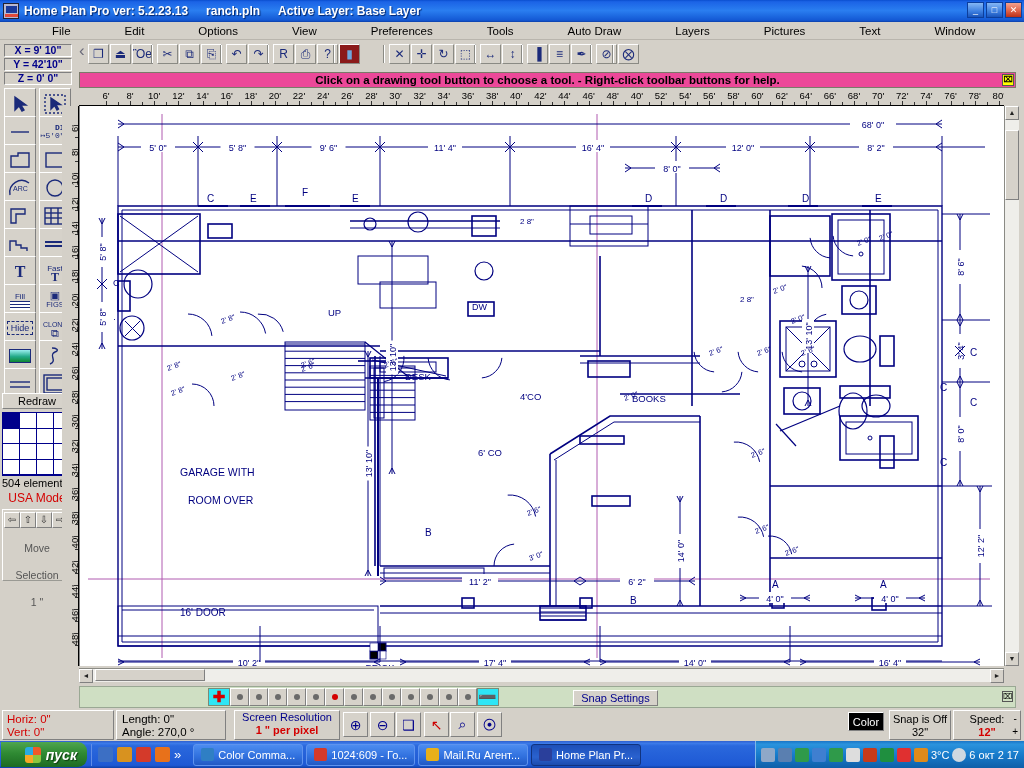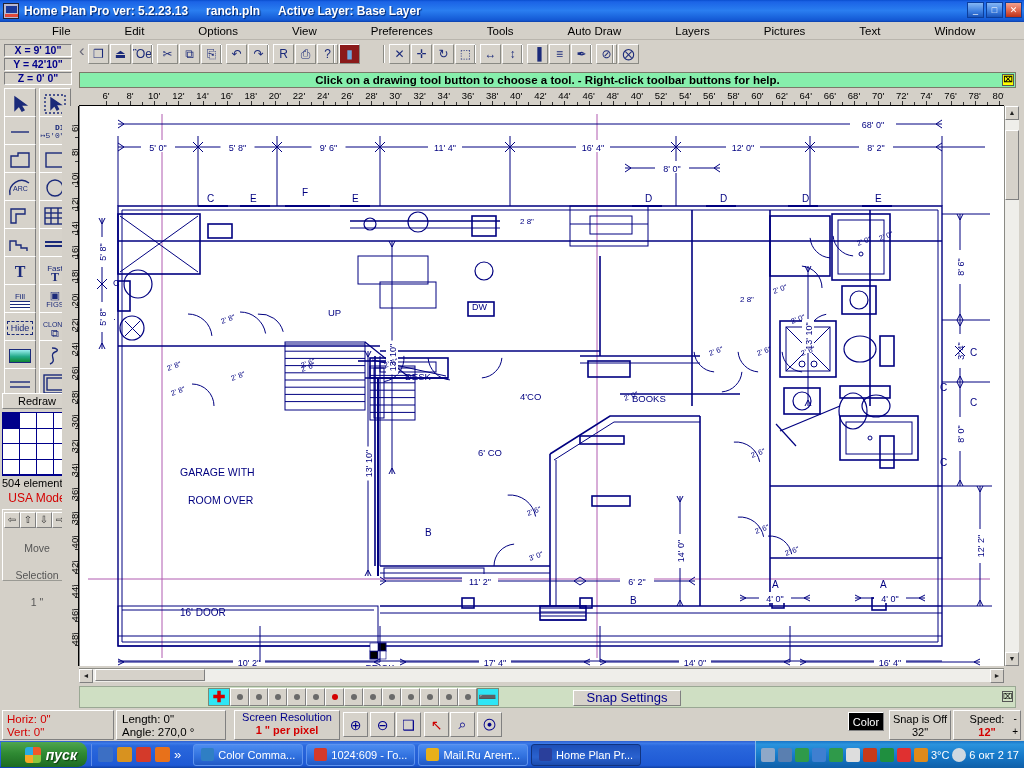--- a/index.html
+++ b/index.html
@@ -71,21 +71,21 @@
     background:#d6d2ca; border:1px solid #fdfdfd;
     border-right-color:#8a8a84; border-bottom-color:#8a8a84;
     display:flex; align-items:center; justify-content:center;
     font-size:12px; color:#1b2a7a; overflow:hidden;
   }
   .tsep { position:absolute; top:45px; width:2px; height:18px; border-left:1px solid #8a8a84; border-right:1px solid #fff; }
 
   
   .hintbar {
     position:absolute; left:79px; top:72px; width:937px; height:16px;
-    background:#86efac; border:1px solid #7a7a6a;
+    background:#ec4899; border:1px solid #7a7a6a;
     font-size:11.5px; font-weight:bold; color:#000;
     display:flex; align-items:center; justify-content:center;
   }
   .hint-x {
     position:absolute; right:1px; top:1px; width:12px; height:12px;
     border:1px solid #555; background:#ffff00; font-size:8px; line-height:10px; text-align:center;
   }
 
   
   .palette {
@@ -193,24 +193,24 @@
   }
   .lyr-minus { color:#b00000; }
   .lyr-dot {
     width:19px; height:18px; background:#d6d2ca; border:1px solid #fff;
     border-right-color:#808080; border-bottom-color:#808080;
     display:flex; align-items:center; justify-content:center;
   }
   .lyr-dot i { width:6px; height:6px; border-radius:50%; background:#6a6a6a; display:block; }
   .lyr-dot.active i { background:#d40000; }
   .snapsettings {
-    position:absolute; left:573px; top:690px; width:108px; height:16px;
+    position:absolute; left:573px; top:690px; width:85px; height:16px;
     background:#d6d2ca; border:1px solid #fff;
     border-right-color:#808080; border-bottom-color:#808080;
-    font-size:13px; text-align:center; line-height:14px; color:#00008b;
+    font-size:11px; text-align:center; line-height:14px; color:#00008b;
   }
   .lyr-x {
     position:absolute; right:2px; top:4px; width:11px; height:11px;
     border:1px solid #555; background:#cfdfc3; font-size:8px; line-height:9px; text-align:center;
   }
 
   
   .statusbar {
     position:absolute; left:0; top:709px; width:1024px; height:32px;
     background:#d4d0c8;

